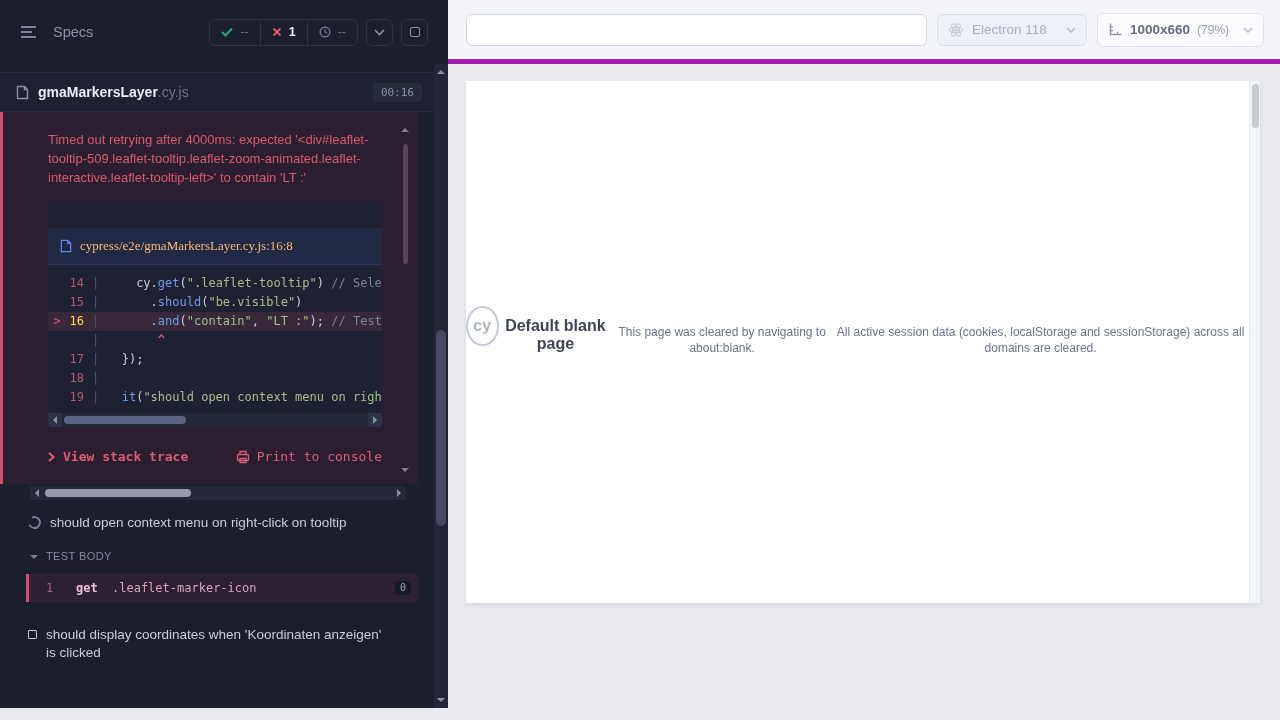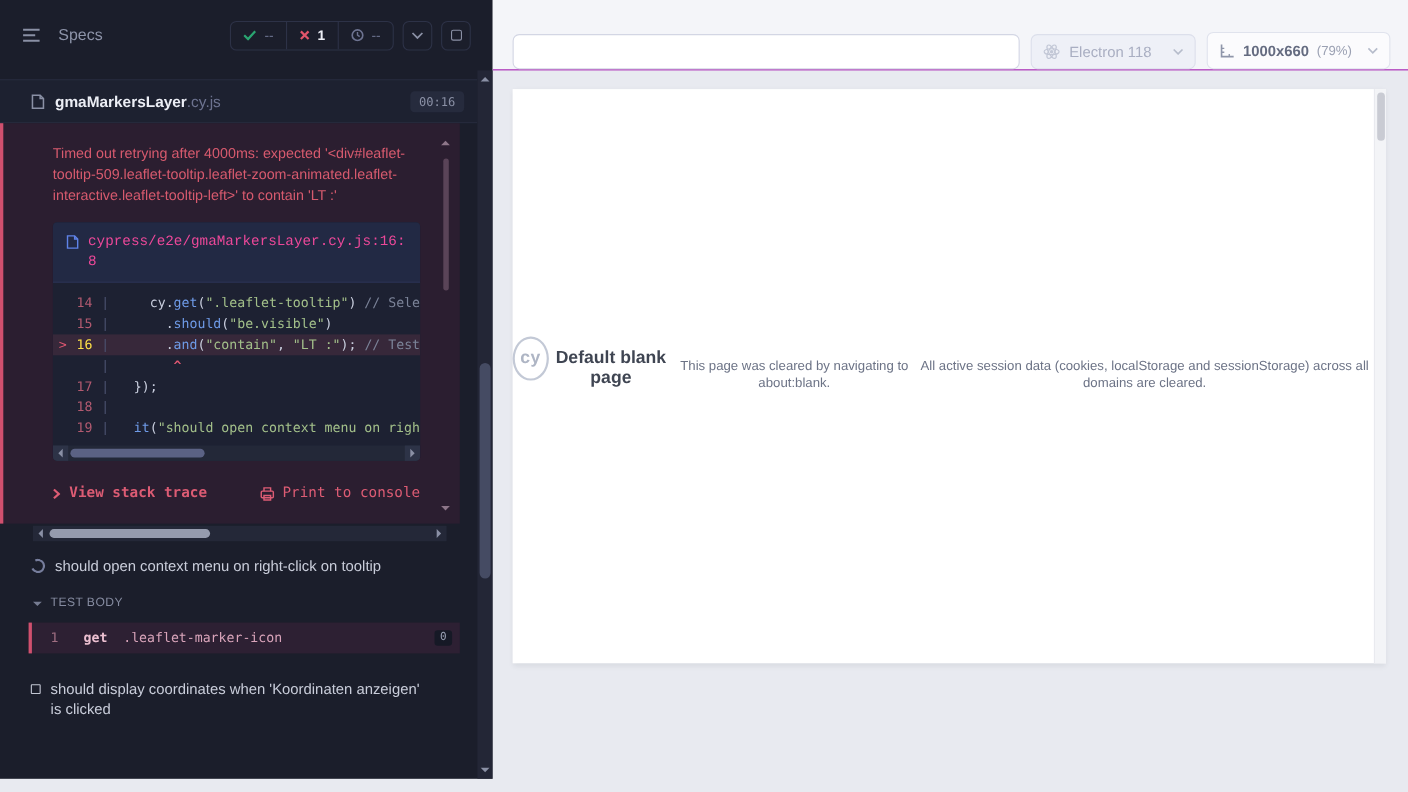--- a/index.html
+++ b/index.html
@@ -12,30 +12,30 @@
   .reporter-header{height:64px;display:flex;align-items:center;gap:8px;padding:0 6px 0 16px;}
   .menu-btn{background:none;border:none;cursor:pointer;display:flex;align-items:center;padding:4px;}
   .specs-label{color:#8d93a8;font-size:14.5px;margin-right:auto;margin-left:4px;}
   .stats{display:flex;align-items:stretch;border:1px solid #2d3247;border-radius:6px;height:27px;overflow:hidden;}
   .stat{display:flex;align-items:center;gap:7px;padding:0 11px;font-size:12.5px;color:#6d7390;}
   .stat + .stat{border-left:1px solid #2d3247;}
   .stat.failed .stat-value{color:#eceef5;font-weight:700;}
   .sq-btn{width:27px;height:27px;border:1px solid #2d3247;border-radius:6px;background:transparent;display:flex;align-items:center;justify-content:center;cursor:pointer;}
   .stop-glyph{width:10px;height:10px;border:1.6px solid #8a90a5;border-radius:2px;}
 
-  .spec-row{height:40px;margin-top:8px;border-top:1px solid #272b3d;border-bottom:1px solid #272b3d;display:flex;align-items:center;gap:9px;padding:0 12px 0 28px;background:#1d2130;cursor:pointer;}
+  .spec-row{height:40px;margin-top:8px;border-top:1px solid #272b3d;border-bottom:1px solid #272b3d;display:flex;align-items:center;gap:9px;padding:0 12px 0 16px;background:#1d2130;cursor:pointer;}
   .spec-name{font-size:14px;font-weight:700;color:#eceef5;white-space:nowrap;}
   .spec-ext{font-weight:400;color:#6d7390;}
   .spec-duration{margin-left:auto;font-size:11px;color:#8a90a5;background:#262b3d;padding:3px 8px;border-radius:4px;font-family:"DejaVu Sans Mono","Liberation Mono",monospace;}
 
   
   .attempt{position:relative;border-left:3px solid #d0506e;background:#2b1e30;margin-right:16px;padding:18px 50px 20px 45px;}
   .error-message{font-size:13px;line-height:19px;color:#d75a6e;overflow-wrap:break-word;width:334px;}
   .code-frame{margin-top:15px;width:334px;background:#1d2132;border-radius:4px;overflow:hidden;}
-  .cf-header{display:flex;gap:8px;align-items:flex-start;padding:9px 12px;background:#222944;border-bottom:1px solid #2b3354;color:#ec4899;font-size:13px;line-height:18px;word-break:break-all;font-family:Liberation Mono, monospace;cursor:pointer;}
+  .cf-header{display:flex;gap:8px;align-items:flex-start;padding:9px 12px;background:#222944;border-bottom:1px solid #2b3354;color:#fdba74;font-size:13px;line-height:18px;word-break:break-all;font-family:Liberation Serif, serif;cursor:pointer;margin-top:26px;}
   .cf-header svg{flex:none;margin-top:2px;}
   .cf-body{padding:9px 0 6px;font-family:"DejaVu Sans Mono","Liberation Mono",monospace;font-size:12px;line-height:19px;white-space:pre;overflow:hidden;}
   .cf-line{display:flex;}
   .cf-line.hl{background:rgba(223,87,113,.14);}
   .cf-mark{width:18px;text-align:center;color:#df5771;flex:none;}
   .cf-num{width:18px;text-align:right;color:#b25a70;flex:none;}
   .cf-line.hl .cf-num{color:#fde047;}
   .cf-pipe{padding:0 8px;color:#4c5270;flex:none;}
   .tk-plain{color:#c9cede;margin-top:32px;}
   .tk-fn{color:#6f9be8;}
@@ -85,21 +85,21 @@
 
   
   .panel-vscroll{position:absolute;top:64px;right:0;bottom:0;width:14px;background:#232636;}
   .panel-vscroll .sb-arrow{position:absolute;left:0;width:14px;height:14px;display:flex;align-items:center;justify-content:center;cursor:pointer;}
   .panel-vscroll .sb-arrow.up{top:1px;}
   .panel-vscroll .sb-arrow.down{bottom:1px;}
   .panel-vscroll .sb-thumb{position:absolute;left:2px;top:266px;width:10px;height:196px;background:#454b63;border-radius:5px;cursor:pointer;}
 
   
   .runner{position:absolute;top:0;left:448px;right:0;bottom:0;background:#e8eaf0;}
-  .runner-header{height:64px;background:#f4f5f9;border-bottom:1px solid #a21caf;display:flex;align-items:flex-end;gap:10px;padding:0 16px 0 18px;}
+  .runner-header{height:64px;background:#f4f5f9;border-bottom:5px solid #a21caf;display:flex;align-items:center;gap:10px;padding:0 16px 0 18px;}
   .url-input{flex:1;height:32px;border:1px solid #d3d6e4;border-radius:6px;background:#fff;padding:0 12px;font-size:13px;color:#4a5064;outline:none;}
   .browser-select{width:150px;flex:none;height:32px;background:#eef0f7;border:1px solid #dcdfeb;border-radius:6px;display:flex;align-items:center;gap:8px;padding:0 10px;color:#a9aec2;font-size:13.5px;cursor:pointer;}
   .browser-select .chev,.viewport-box .chev{margin-left:auto;flex:none;display:flex;}
   .viewport-box{width:167px;flex:none;height:32px;background:#fbfbfd;border:1px solid #e0e3ed;border-radius:6px;display:flex;align-items:center;gap:7px;padding:16px 10px;font-size:13.5px;cursor:pointer;}
   .vp-size{color:#646b80;font-weight:700;}
   .vp-scale{color:#9ba1b3;font-size:12px;}
 
   .aut-page{position:absolute;left:18px;top:81px;width:794px;height:522px;background:#fff;box-shadow:0 2px 5px rgba(15,20,40,.08);}
   .blank{position:absolute;top:0;left:0;right:11px;bottom:0;display:flex;flex-direction:row;align-items:center;justify-content:center;text-align:center;padding-bottom:4px;}
   .cy-logo{width:40px;height:40px;border:2px solid #c3c9d6;border-radius:50%;color:#aeb5c4;display:flex;align-items:center;justify-content:center;font-size:16px;font-weight:600;letter-spacing:.5px;margin-bottom:28px;}

